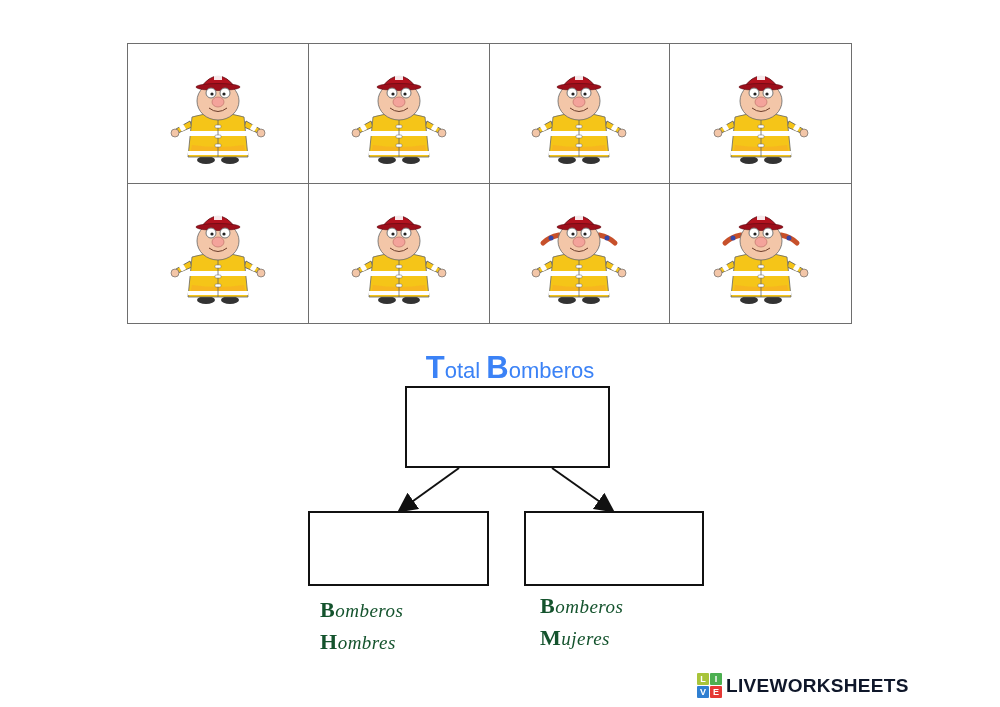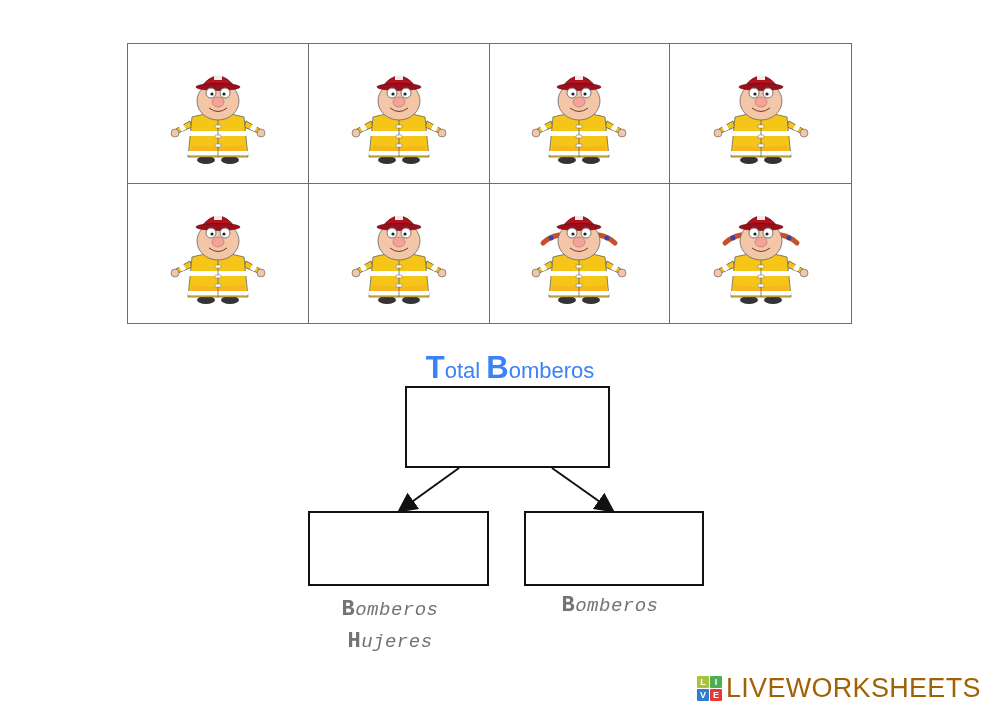--- a/index.html
+++ b/index.html
@@ -27,38 +27,38 @@
   .box {
     position: absolute; border: 2.5px solid #111; background: #fff; box-sizing: border-box;
   }
   .box-total { left: 405px; top: 386px; width: 205px; height: 82px; }
   .box-men { left: 308px; top: 511px; width: 181px; height: 75px; }
   .box-women { left: 524px; top: 511px; width: 180px; height: 75px; }
 
   .arrows { position: absolute; left: 0; top: 0; width: 1000px; height: 707px; pointer-events: none; }
 
   .label {
-    position: absolute; text-align: center; font-family: Liberation Mono, monospace;
-    font-size: 19px; color: #737373; line-height: 31px; font-style: italic; letter-spacing: 0.5px;
+    position: absolute; text-align: left; font-family: Liberation Serif, serif;
+    font-size: 19px; color: #14532d; line-height: 31px; font-style: italic; letter-spacing: 0.5px;
   }
   .label .cap { font-weight: bold; font-style: normal; font-size: 22px; }
   .label-men { left: 320px; top: 594px; width: 140px; }
   .label-women { left: 540px; top: 590px; width: 140px; }
 
   .brand {
     position: absolute; left: 697px; top: 673px; display: flex; align-items: center;
   }
   .live-logo { display: grid; grid-template-columns: 12px 12px; grid-template-rows: 12px 12px; gap: 1px; margin-right: 4px; }
   .live-logo span {
     display: flex; align-items: center; justify-content: center; color: #fff;
     font-size: 9px; font-weight: bold; font-family: "Liberation Sans", sans-serif; border-radius: 1px;
   }
   .brand-text {
-    font-family: "Liberation Sans", sans-serif; font-weight: normal; font-size: 27px;
-    color: #a16207; letter-spacing: 0.3px;
+    font-family: "Liberation Sans", sans-serif; font-weight: bold; font-size: 19px;
+    color: #0f172a; letter-spacing: 0.3px;
   }
 </style>
 </head>
 <body>
 
 <svg width="0" height="0" style="position:absolute">
   <defs>
     <g id="ff-body">
 
       <ellipse cx="38" cy="101" rx="9" ry="4" fill="#333"></ellipse>
@@ -163,25 +163,26 @@
   </defs>
   <line x1="459" y1="468" x2="402" y2="509" stroke="#111" stroke-width="2" marker-end="url(#arrowhead)"></line>
   <line x1="552" y1="468" x2="610" y2="509" stroke="#111" stroke-width="2" marker-end="url(#arrowhead)"></line>
 </svg>
 
 <div class="box box-men"></div>
 <div class="box box-women"></div>
 
 <div class="label label-men">
   <div><span class="cap">B</span><span>omberos</span></div>
-  <div><span class="cap">H</span><span>ujeres</span></div>
+  <div><span class="cap">H</span><span>ombres</span></div>
 </div>
 
 <div class="label label-women">
   <div><span class="cap">B</span><span>omberos</span></div>
+  <div><span class="cap">M</span><span>ujeres</span></div>
 </div>
 
 <div class="brand">
   <div class="live-logo">
     <span style="background:#a8c43a">L</span>
     <span style="background:#4caf50">I</span>
     <span style="background:#2f7fd1">V</span>
     <span style="background:#e53935">E</span>
   </div>
   <div class="brand-text">LIVEWORKSHEETS</div>

